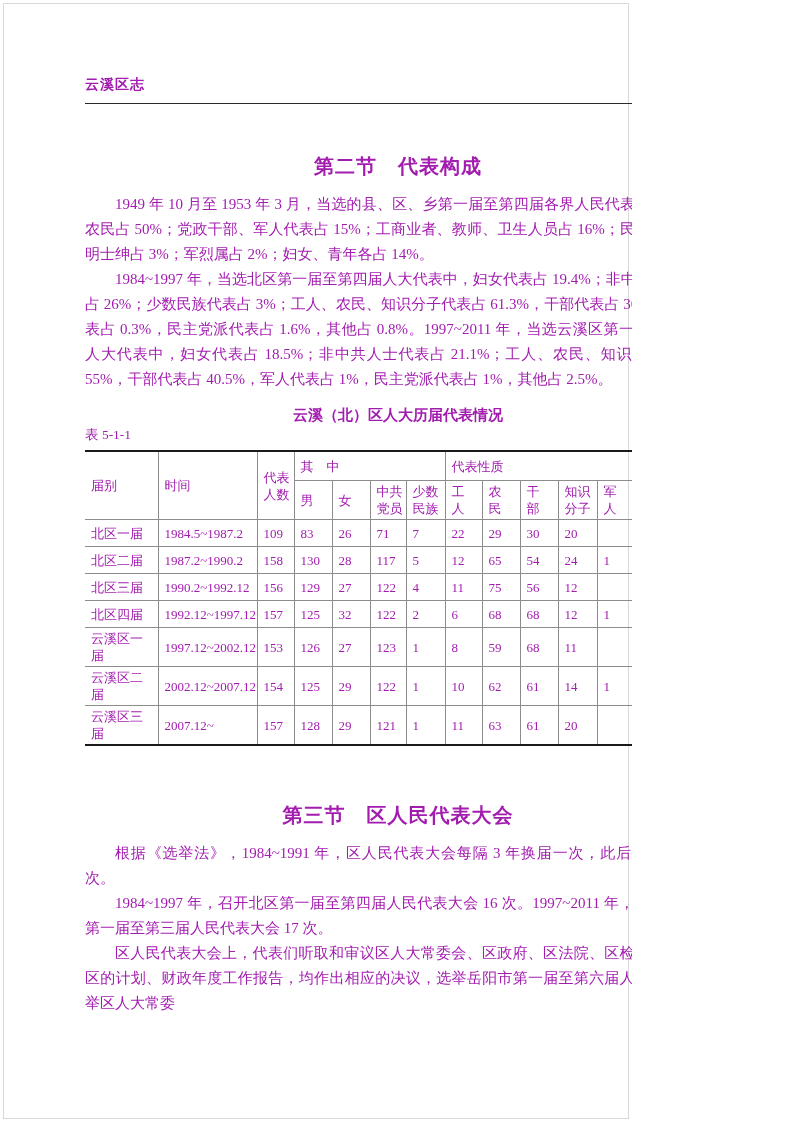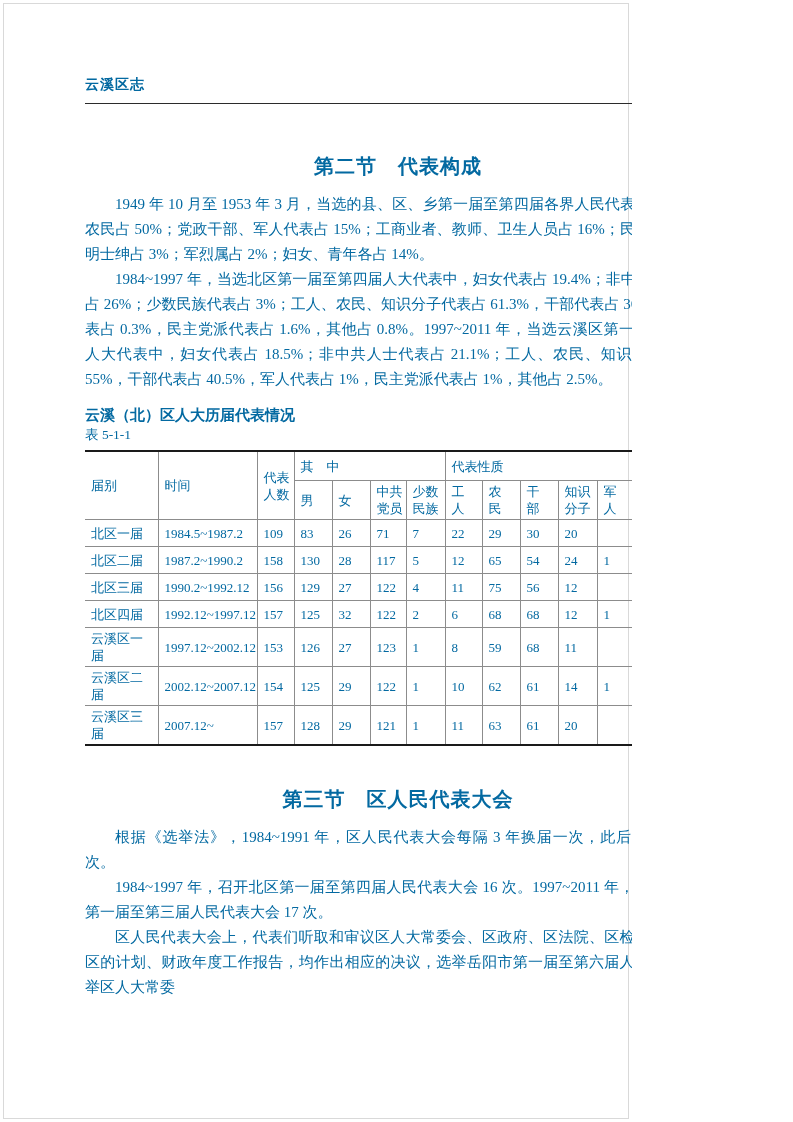--- a/index.html
+++ b/index.html
@@ -3,21 +3,21 @@
 <meta charset="utf-8">
 <style>
   html,body { margin:0; padding:0; background:#ffffff; }
   .page {
     position: relative;
     width: 632px;
     height: 1122px;
     background: #ffffff;
     overflow: hidden;
     font-family: "Liberation Serif", "DejaVu Serif", serif;
-    color: #0369a1;
+    color: #a21caf;
   }
   .scan-frame {
     position: absolute;
     inset: 3px;
     border: 1px solid #d9d9d9;
     pointer-events: none;
   }
   .content {
     position: absolute;
     left: 85px;
@@ -47,21 +47,21 @@
   .para-block { margin-top: 12px; }
   .para-block p {
     margin: 0;
     font-size: 15px;
     line-height: 25px;
     text-align: justify;
     text-indent: 2em;
   }
   .table-title {
     margin-top: 14px;
-    text-align: left;
+    text-align: center;
     font-family: Liberation Mono, monospace;
     font-weight: bold;
     font-size: 15px;
   }
   .table-meta {
     margin-top: 1px;
     display: flex;
     justify-content: space-between;
     font-size: 13.5px;
   }
@@ -82,21 +82,21 @@
     padding: 2px 2px 2px 6px;
     line-height: 17px;
     white-space: pre-line;
     overflow: hidden;
   }
   table.rep-table tr > *:first-child { border-left: 0; }
   table.rep-table tr > *:last-child { border-right: 0; }
   table.rep-table thead tr.group-row th { height: 24px; }
   table.rep-table thead tr.leaf-row th { height: 32px; }
   table.rep-table tbody td { height: 22px; }
-  .section-title.second { margin-top: 40px; }
+  .section-title.second { margin-top: 56px; }
 </style>
 </head>
 <body>
 
 <div class="page">
   <div class="scan-frame"></div>
 
   <div class="content">
 
     <div class="running-header">云溪区志</div>

